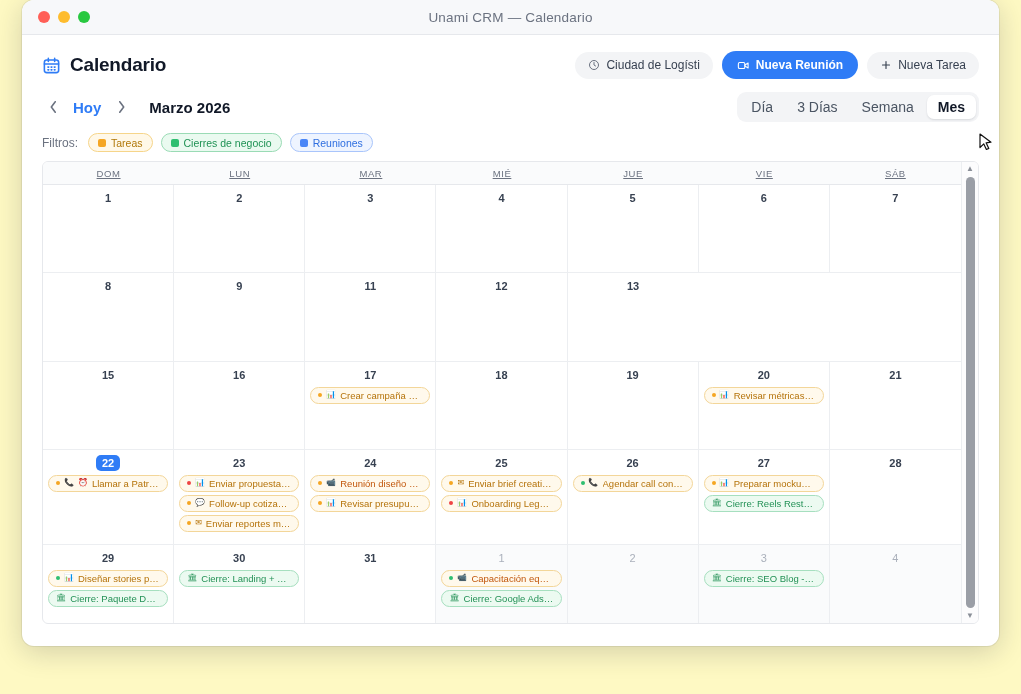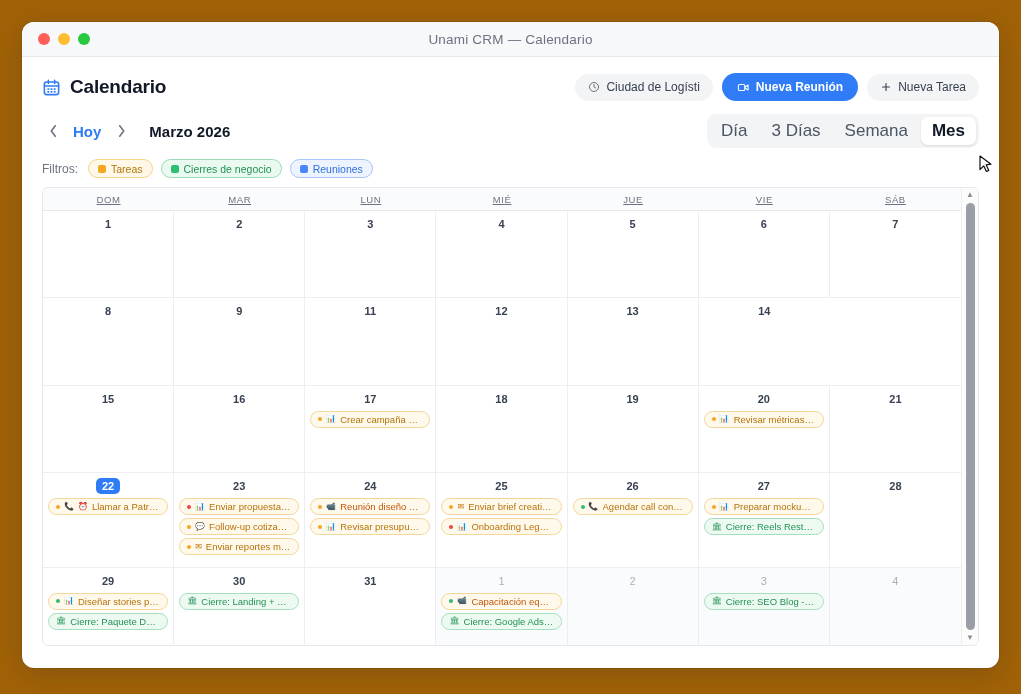--- a/index.html
+++ b/index.html
@@ -5,22 +5,21 @@
   * { box-sizing: border-box; margin: 0; padding: 0; }
   html, body {
     width: 1021px; height: 694px;
     background: #ffffff;
     font-family: "Liberation Sans", sans-serif;
     overflow: hidden;
   }
   .desktop {
     width: 1021px; height: 694px;
     display: flex; align-items: flex-start; justify-content: center;
-    padding-top: 22px;
-    background: #a16207;
+    background: #fef9c3;
   }
   .window {
     width: 977px; height: 646px;
     background: #ffffff;
     border-radius: 12px;
     box-shadow: 0 6px 28px rgba(15,23,42,0.18), 0 0 0 1px rgba(15,23,42,0.07);
     overflow: hidden;
     display: flex; flex-direction: column;
     position: relative;
   }
@@ -86,21 +85,21 @@
   }
   .month-label {
     font-size: 15px; font-weight: bold; color: #111827; margin-left: 13px;
   }
   .view-switch {
     display: flex; align-items: center; gap: 2px;
     background: #f3f4f6; border-radius: 9px; padding: 3px;
   }
   .view-btn {
     border: none; background: transparent; cursor: pointer;
-    font-size: 17px; color: #4b5563;
+    font-size: 14px; color: #4b5563;
     padding: 4px 11px; border-radius: 7px;
   }
   .view-btn.active {
     background: #ffffff; color: #111827; font-weight: bold;
     box-shadow: 0 1px 2px rgba(15,23,42,0.12);
   }
   
   .filters-row {
     display: flex; align-items: center; gap: 8px;
     padding: 11px 20px 9px 20px;
@@ -308,22 +307,22 @@
       </span>
       <span class="chip reuniones">
         <span class="sq"></span>
         <span>Reuniones</span>
       </span>
     </div>
 
     <div class="cal-wrap">
       <div class="dow-row" id="dow-row">
           <div class="dow">DOM</div>
+          <div class="dow">LUN</div>
           <div class="dow">MAR</div>
-          <div class="dow">LUN</div>
           <div class="dow">MIÉ</div>
           <div class="dow">JUE</div>
           <div class="dow">VIE</div>
           <div class="dow">SÁB</div>
         </div>
       <div class="weeks" id="weeks">
           <div class="week w1">
             <div class="daycell">
               <div class="daynum">1</div>
               <div class="events"></div>
@@ -367,24 +366,20 @@
               <div class="events"></div>
             </div>
             <div class="daycell">
               <div class="daynum">12</div>
               <div class="events"></div>
             </div>
             <div class="daycell">
               <div class="daynum">13</div>
               <div class="events"></div>
             </div>
-            <div class="daycell">
-              <div class="daynum">14</div>
-              <div class="events"></div>
-            </div>
           </div>
           <div class="week w3">
             <div class="daycell">
               <div class="daynum">15</div>
               <div class="events"></div>
             </div>
             <div class="daycell">
               <div class="daynum">16</div>
               <div class="events"></div>
             </div>

